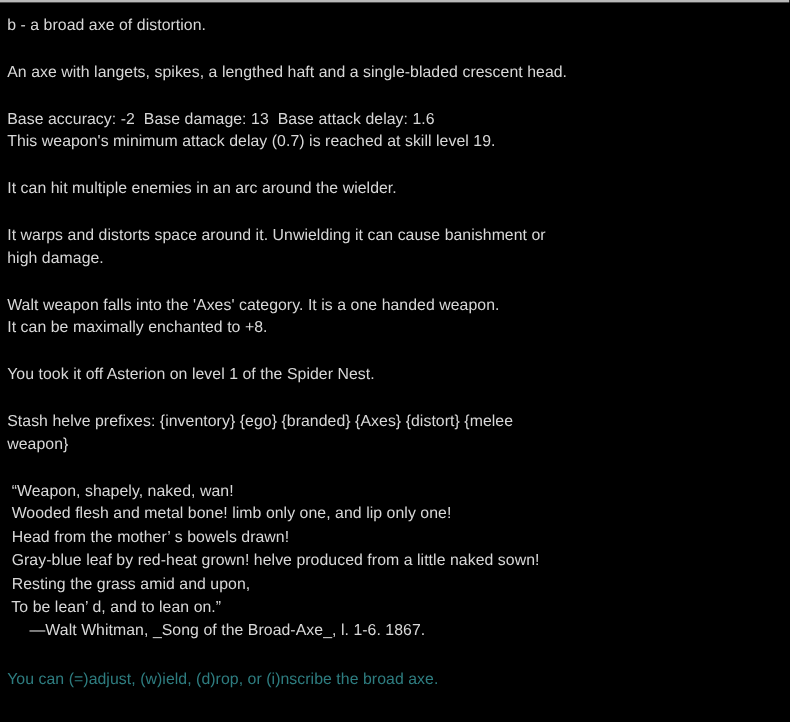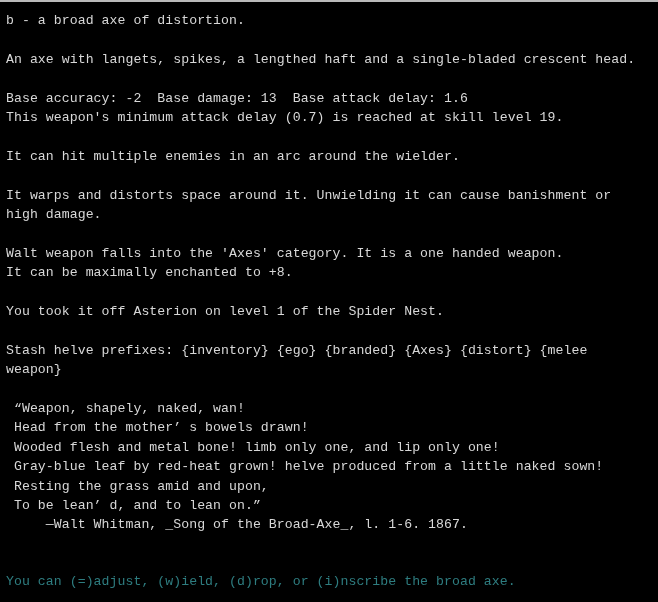--- a/index.html
+++ b/index.html
@@ -7,21 +7,21 @@
     margin: 0;
     padding: 0;
     background: #000000;
   }
   #screen {
     position: relative;
     width: 658px;
     height: 602px;
     background: #000000;
     overflow: hidden;
-    font-family: Liberation Mono, monospace;
+    font-family: Liberation Sans, sans-serif;
     font-size: 13.2px;
     line-height: 19.4px;
     color: #d9d9d9;
     -webkit-font-smoothing: none;
   }
   #top-rule {
     position: absolute;
     top: 0;
     left: 0;
     width: 658px;
@@ -39,21 +39,21 @@
     min-height: 19.4px;
     letter-spacing: 0.05px;
   }
   .line.blank {
     height: 19.4px;
   }
   .c-white  { color: #d8d8d8; }
   #footer-line {
     position: absolute;
     left: 6px;
-    top: 572px;
+    top: 556px;
     white-space: pre;
     color: #2e7d80;
     letter-spacing: 0.05px;
   }
 </style>
 </head>
 <body>
 
 <div id="screen">
 
@@ -83,22 +83,22 @@
     <div class="line blank"></div>
 
     <div class="line c-white">You took it off Asterion on level 1 of the Spider Nest.</div>
     <div class="line blank"></div>
 
     <div class="line c-white">Stash helve prefixes: {inventory} {ego} {branded} {Axes} {distort} {melee</div>
     <div class="line c-white">weapon}</div>
     <div class="line blank"></div>
 
     <div class="line c-white"> “Weapon, shapely, naked, wan!</div>
+    <div class="line c-white"> Wooded flesh and metal bone! limb only one, and lip only one!</div>
     <div class="line c-white"> Head from the mother’ s bowels drawn!</div>
-    <div class="line c-white"> Wooded flesh and metal bone! limb only one, and lip only one!</div>
     <div class="line c-white"> Gray-blue leaf by red-heat grown! helve produced from a little naked sown!</div>
     <div class="line c-white"> Resting the grass amid and upon,</div>
     <div class="line c-white"> To be lean’ d, and to lean on.”</div>
     <div class="line c-white">     —Walt Whitman, _Song of the Broad-Axe_, l. 1-6. 1867.</div>
 
   </div>
 
   <div id="footer-line">You can (=)adjust, (w)ield, (d)rop, or (i)nscribe the broad axe.</div>
 
 </div>

